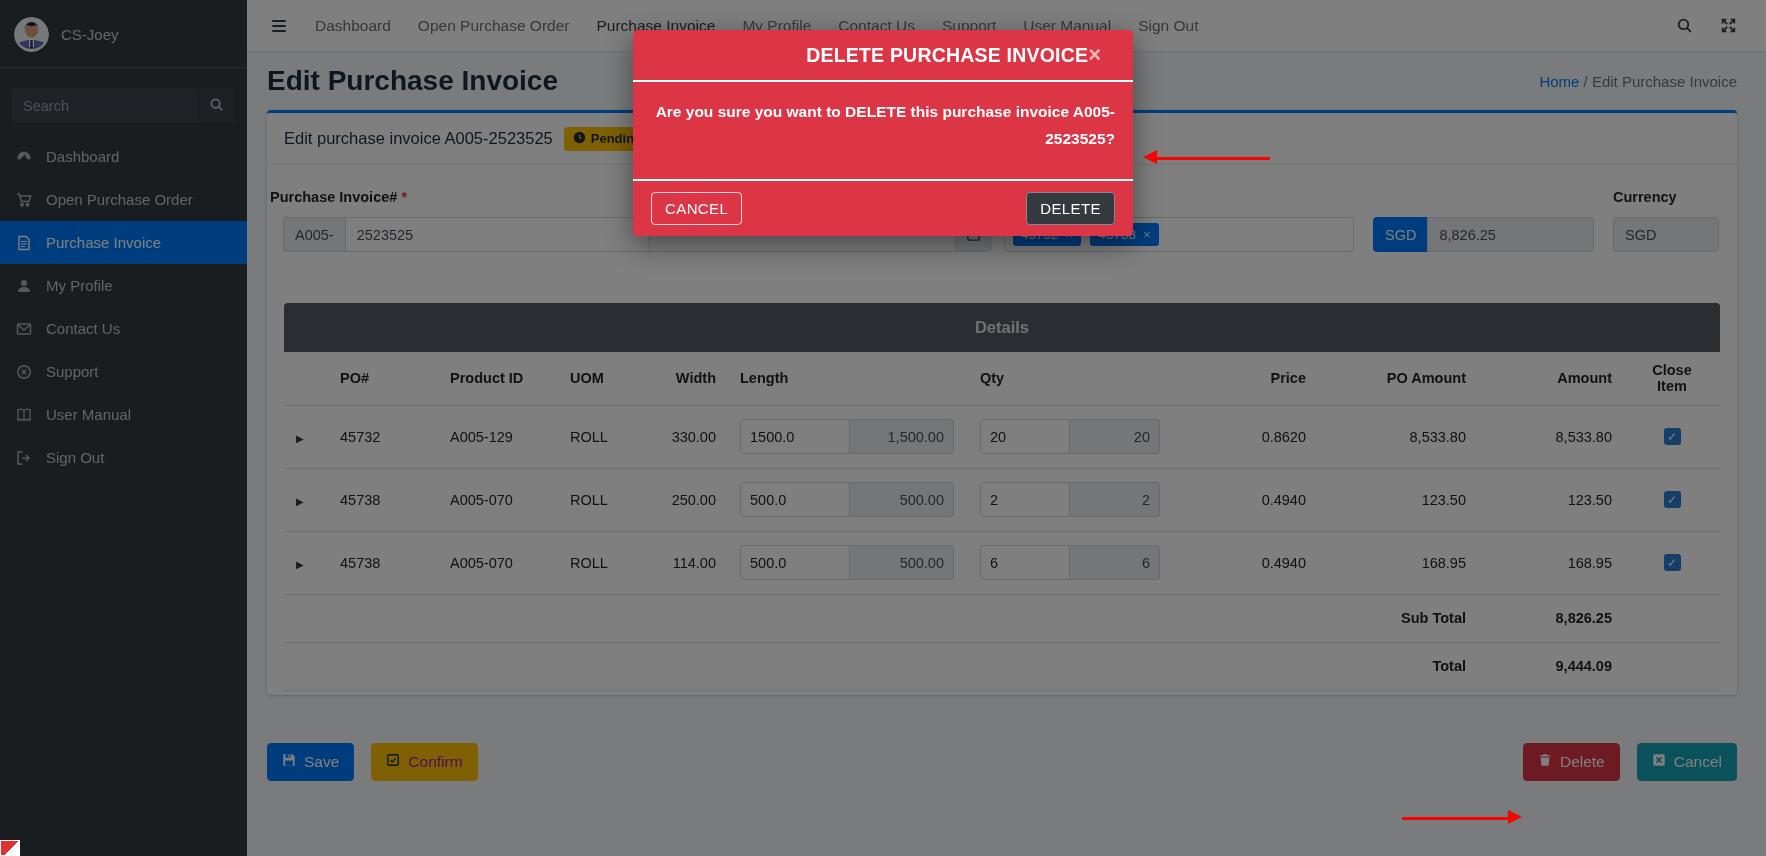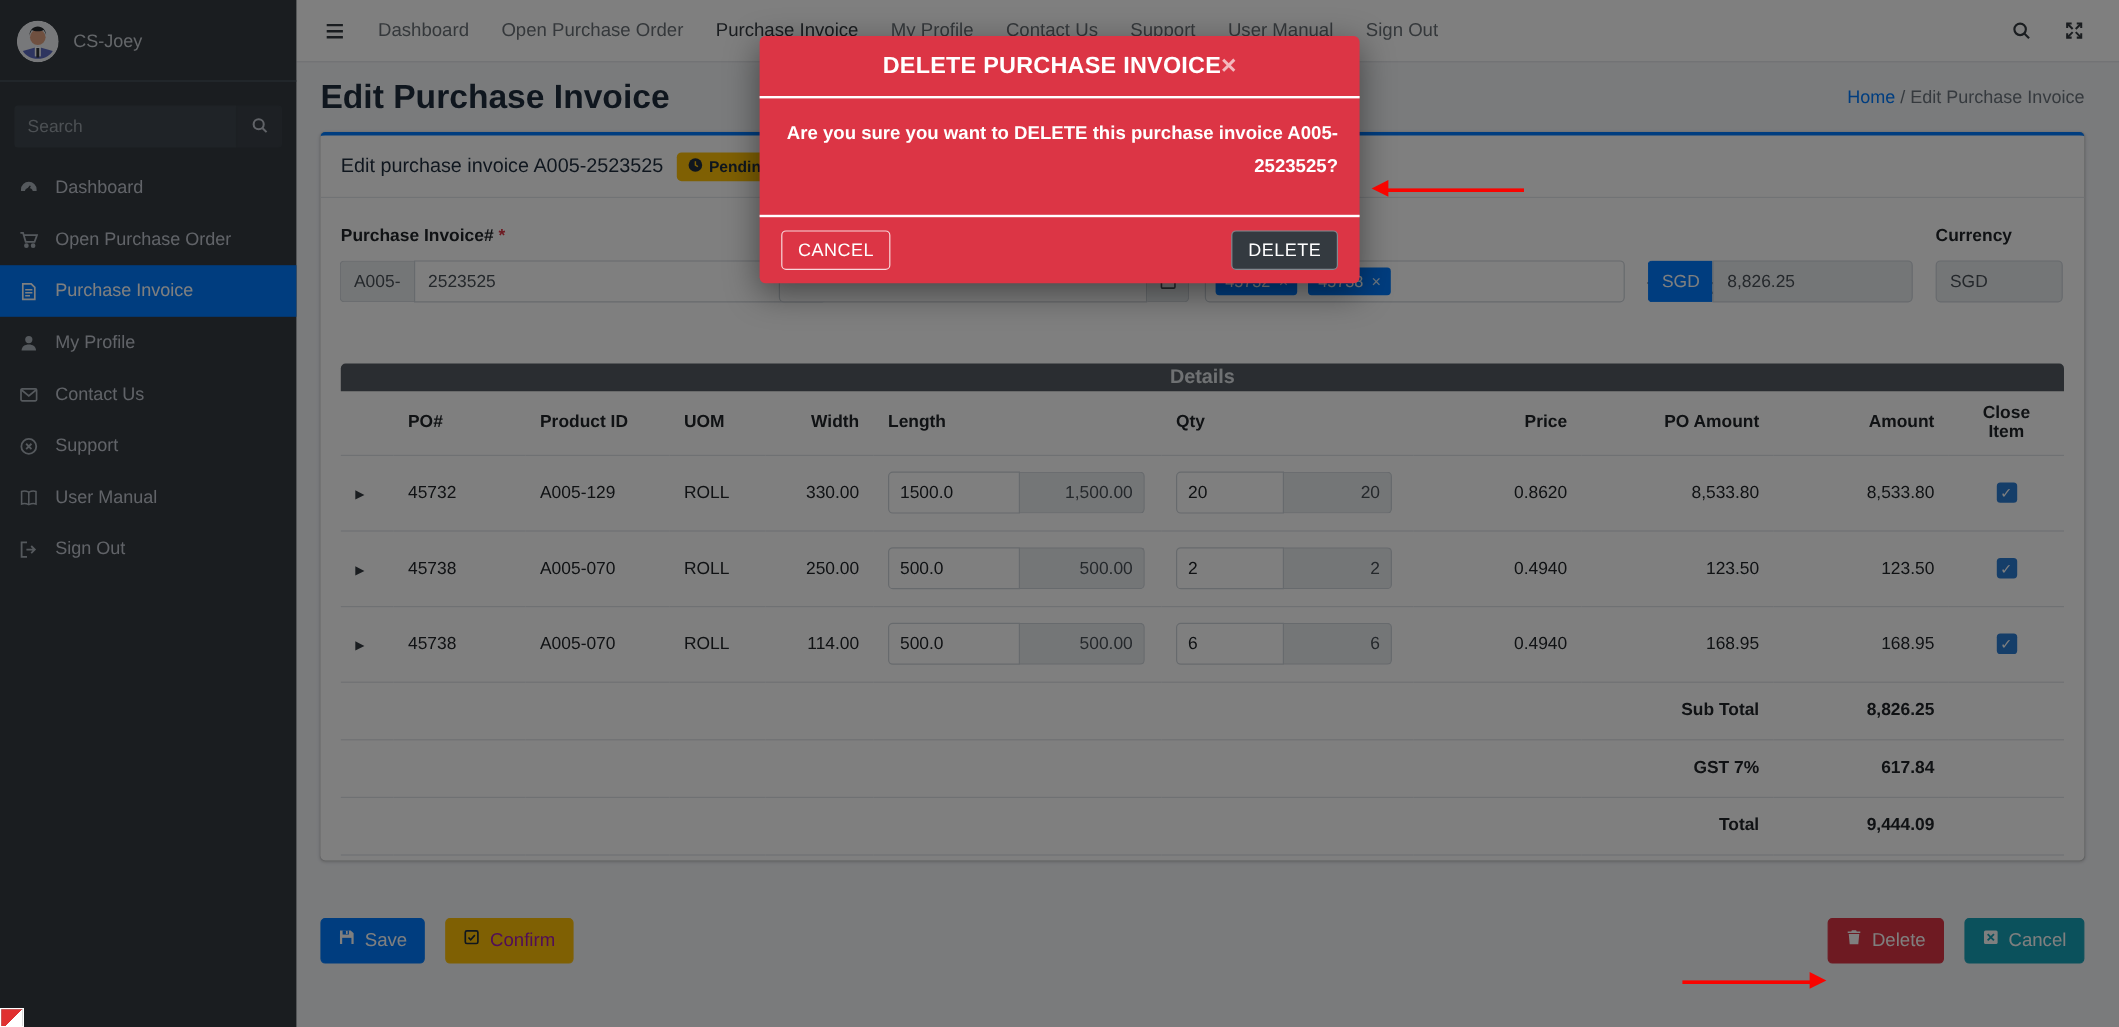--- a/index.html
+++ b/index.html
@@ -54,21 +54,21 @@
   .gp-prefix { background:#e9ecef; border:1px solid #ced4da; border-right:0; border-radius:4px 0 0 4px; display:flex; align-items:center; padding:0 11px; }
   .gp-prefix.blue { background:#007bff; border-color:#007bff; color:#fff; }
   .gp-input { flex:1; border:1px solid #ced4da; border-radius:0 4px 4px 0; display:flex; align-items:center; padding:0 11px; background:#fff; min-width:0; }
   .gp-input.ro { background:#e9ecef; }
   .solo-input { border:1px solid #ced4da; border-radius:4px; display:flex; align-items:center; padding:0 11px; background:#e9ecef; width:100%; }
   .gp-addon { width:35px; background:#e9ecef; border:1px solid #ced4da; border-left:0; border-radius:0 4px 4px 0; display:flex; align-items:center; justify-content:center; cursor:pointer; }
   .multiselect { border:1px solid #ced4da; border-radius:4px; background:#fff; width:100%; display:flex; align-items:center; padding:0 8px; gap:9px; overflow:hidden; }
   .po-tag { background:#007bff; color:#fff; font-size:13.5px; border-radius:3px; padding:4px 8px; display:inline-flex; gap:7px; align-items:center; white-space:nowrap; }
   .po-tag .x { cursor:pointer; opacity:.85; }
   
-  .details-bar { margin:0 17px; height:23px; background:#545b62; border-radius:4px 4px 0 0; color:#dfe3e6; font-size:16.5px; font-weight:600; display:flex; align-items:center; justify-content:center; }
+  .details-bar { margin:0 17px; height:49px; background:#545b62; border-radius:4px 4px 0 0; color:#dfe3e6; font-size:16.5px; font-weight:600; display:flex; align-items:center; justify-content:center; }
   table.details { width:1436px; margin:0 17px; border-collapse:collapse; table-layout:fixed; font-size:14.5px; color:#212529; }
   table.details th { font-weight:bold; height:53px; padding:0 12px; }
   table.details td { height:63px; padding:0 12px; border-top:1px solid #dee2e6; }
   th.t-l, td.t-l { text-align:left; }
   th.t-r, td.t-r { text-align:right; }
   th.t-c, td.t-c { text-align:center; }
   td.c-caret { padding-left:20px; }
   .caret { font-size:10px; color:#343a40; cursor:pointer; }
   .dual { display:flex; height:35px; }
   .dual-l { background:#fff; border:1px solid #ced4da; border-radius:4px 0 0 4px; display:flex; align-items:center; padding:0 9px; }
@@ -83,21 +83,21 @@
   .footer-actions { display:flex; align-items:center; gap:17px; margin-top:48px; padding-bottom:18px; }
   .btn { height:38px; border-radius:4px; border:1px solid transparent; display:inline-flex; align-items:center; gap:8px; padding:0 14px; font-size:15.5px; color:#fff; cursor:pointer; font-family:inherit; }
   .btn-save { background:#007bff; border-color:#007bff; }
   .btn-confirm { background:#ffc107; border-color:#ffc107; color:#a21caf; }
   .btn-delete { background:#dc3545; border-color:#dc3545; }
   .btn-cancel { background:#17a2b8; border-color:#17a2b8; }
   .spacer { flex:1; }
   
   .backdrop { position:absolute; inset:0; background:rgba(0,0,0,.5); z-index:50; }
   .modal { position:absolute; left:633px; top:30px; width:500px; background:#dc3545; color:#fff; border-radius:5px; z-index:60; box-shadow:0 8px 28px rgba(0,0,0,.45); }
-  .modal-header { display:flex; align-items:flex-start; justify-content:center; padding:14px 12px 13px; border-bottom:2px solid #fff; }
+  .modal-header { display:flex; align-items:flex-start; justify-content:flex-end; padding:14px 32px 13px; border-bottom:2px solid #fff; }
   .modal-title { font-size:19.5px; font-weight:bold; letter-spacing:.2px; }
   .modal-close { font-size:22px; font-weight:bold; color:rgba(255,255,255,.65); cursor:pointer; line-height:1; }
   .modal-body { padding:16px 18px 27px; font-size:15.5px; font-weight:600; line-height:1.75;text-align:right; }
   .modal-footer { display:flex; justify-content:space-between; padding:11px 18px; border-top:2px solid #fff; }
   .m-btn { font-family:inherit; font-size:15px; border-radius:4px; padding:7px 13px; cursor:pointer; letter-spacing:.4px; }
   .m-cancel { background:transparent; border:1px solid rgba(255,255,255,.8); color:#fff; }
   .m-delete { background:#343a40; border:1px solid #82898f; color:#fff; }
   
   .anno { position:absolute; z-index:70; }
   .shaft { position:absolute; background:#f80400; height:3px; top:6px; }
@@ -271,21 +271,21 @@
                 <circle cx="8" cy="8" r="7" fill="#1f2d3d"></circle>
                 <path d="M8 4.2V8l2.6 1.6" stroke="#ffc107" stroke-width="1.5" fill="none"></path>
               </svg>
           </span>
           <span>Pending</span>
         </span>
       </div>
 
       <div class="form-area">
 
-        <div class="f-label" style="left:17px;">
+        <div class="f-label" style="left:3px;">
           <span>Purchase Invoice#</span>
           <span class="req">*</span>
         </div>
         <div class="f-group" style="left:16px; width:406px;">
           <span class="gp-prefix">A005-</span>
           <span class="gp-input">2523525</span>
         </div>
 
         <div class="f-group" style="left:382px; width:342px;">
           <span class="gp-input" style="border-radius:4px 0 0 4px;"></span>
@@ -429,26 +429,20 @@
                 </span></td>
      </tr>
             <tr class="sumrow">
        <td colspan="8"></td>
        <td class="t-r">Sub Total</td>
        <td class="t-r">8,826.25</td>
        <td></td>
      </tr>
             <tr class="sumrow">
        <td colspan="8"></td>
-       <td class="t-r">GST 7%</td>
-       <td class="t-r">617.84</td>
-       <td></td>
-     </tr>
-            <tr class="sumrow">
-       <td colspan="8"></td>
        <td class="t-r">Total</td>
        <td class="t-r">9,444.09</td>
        <td></td>
      </tr>
           </tbody>
       </table>
     </div>
 
     <div class="footer-actions">
       <button class="btn btn-save">

